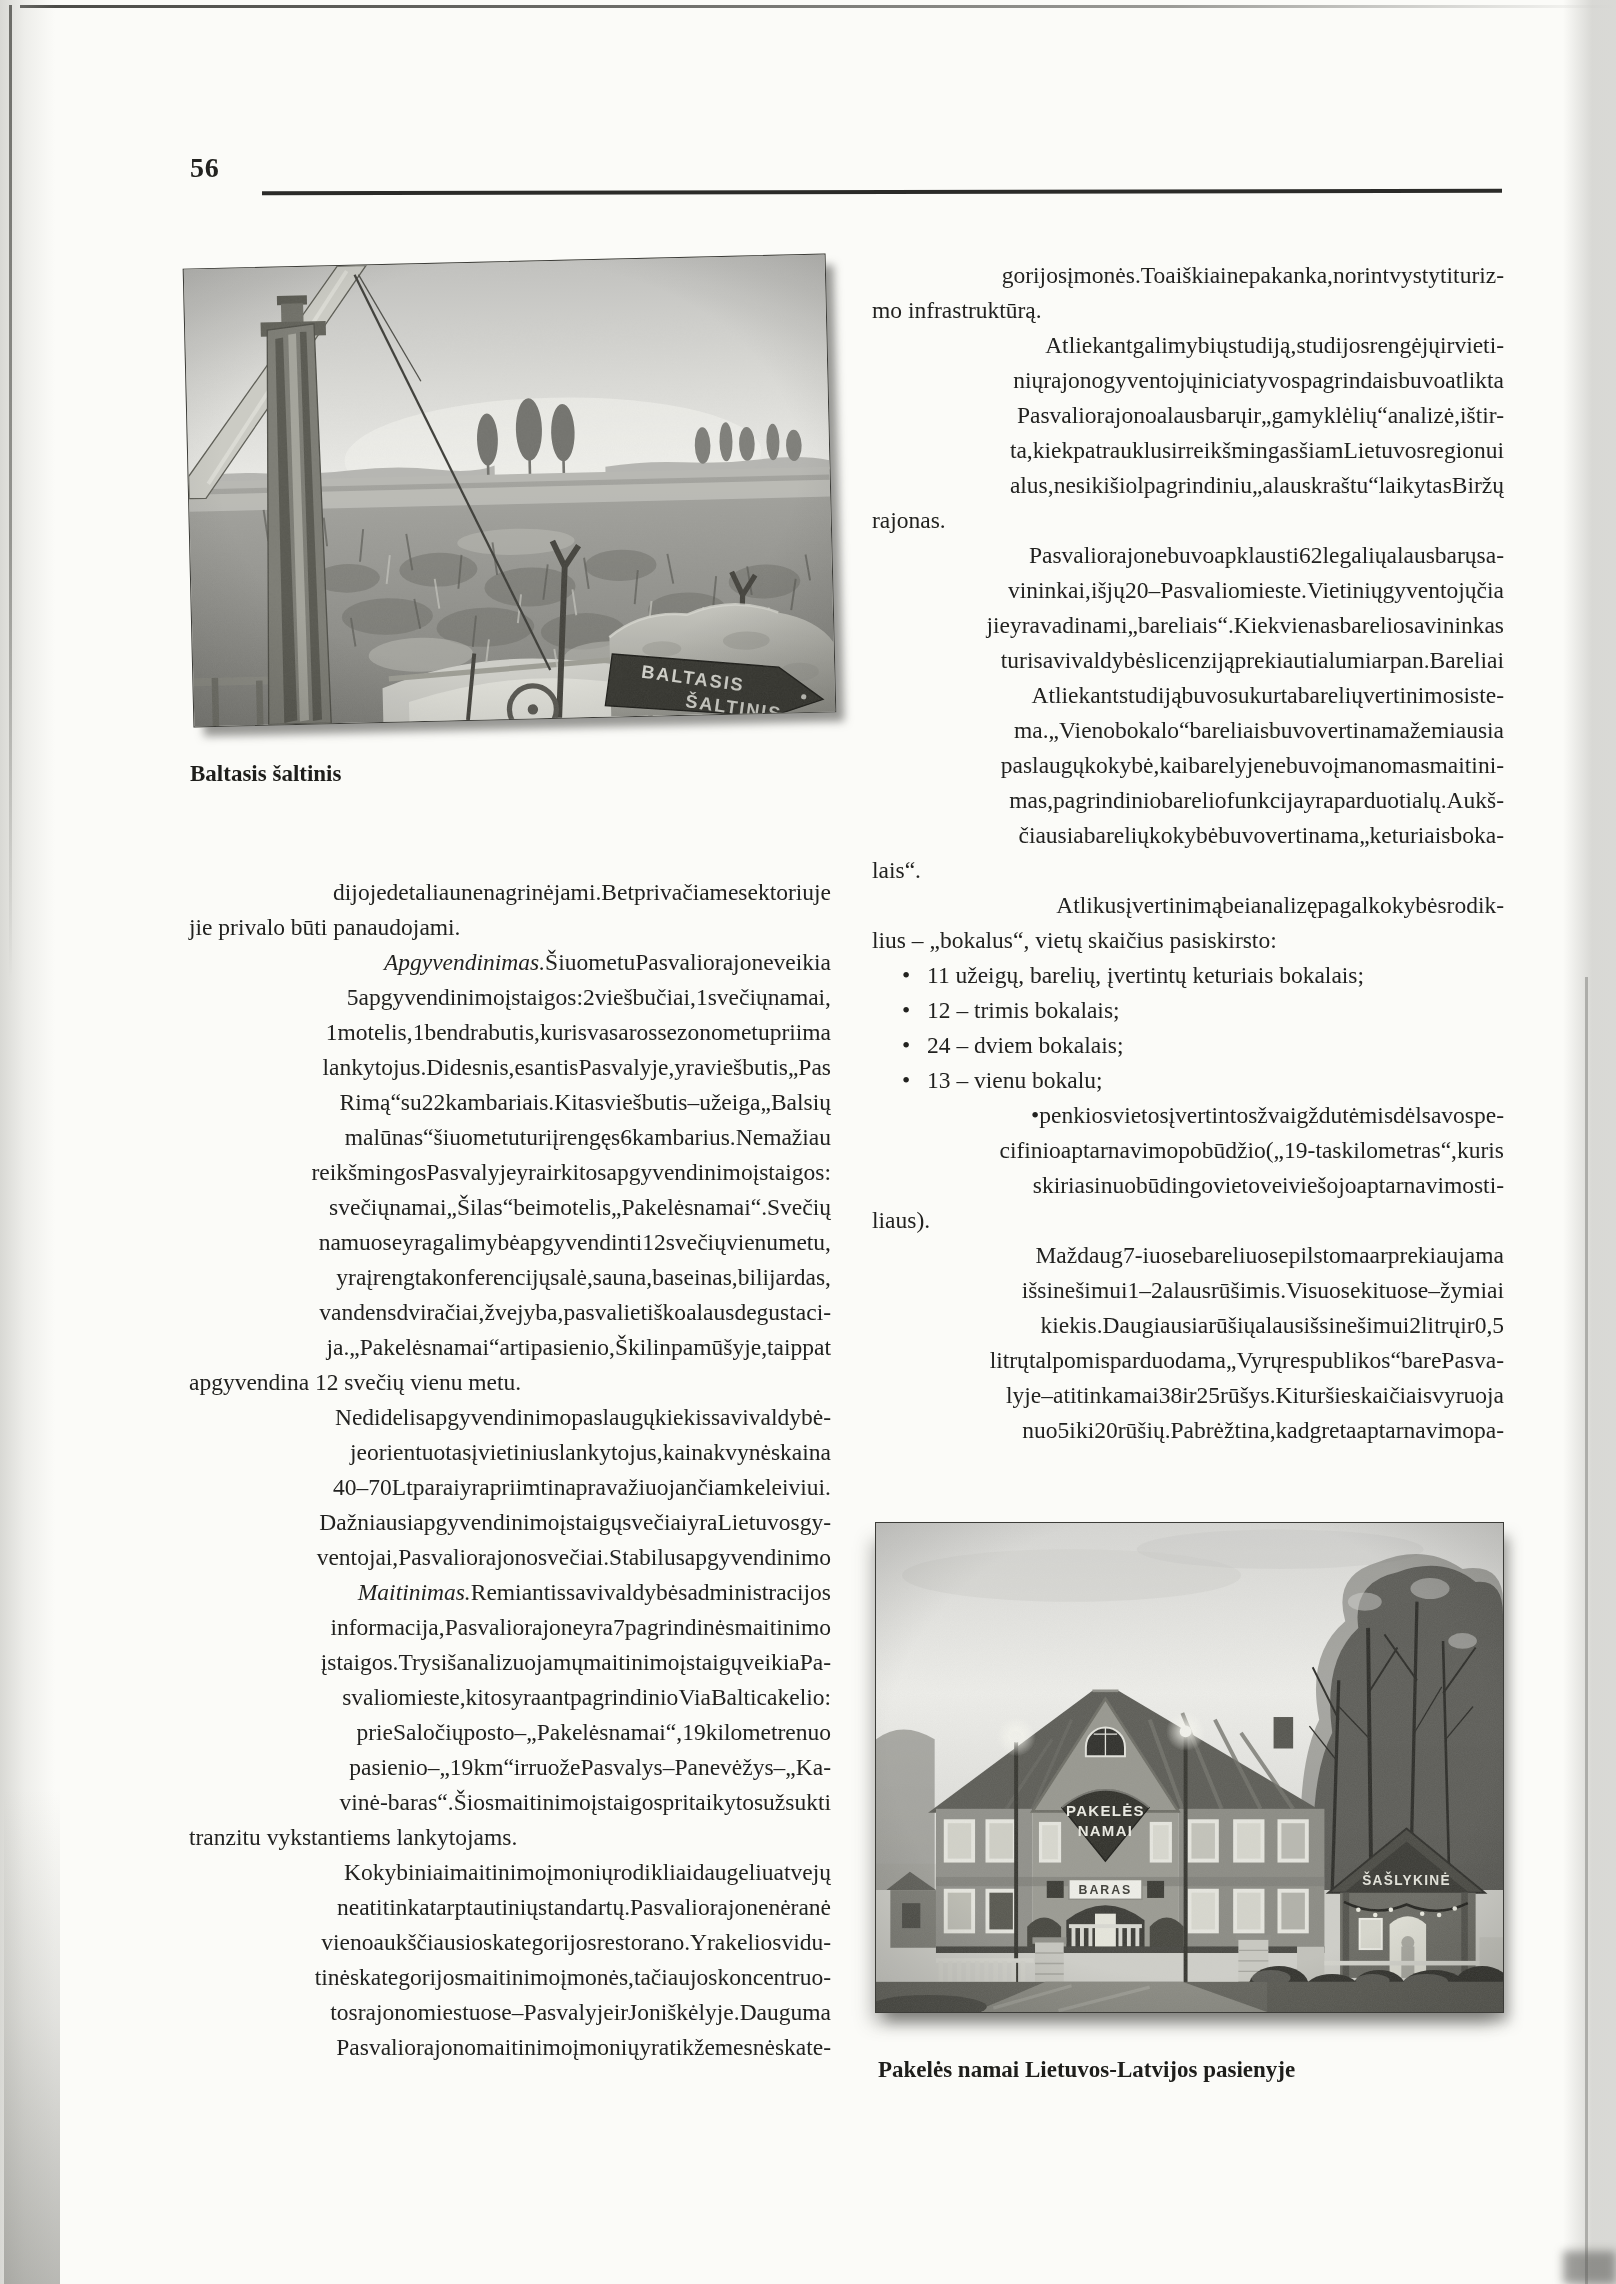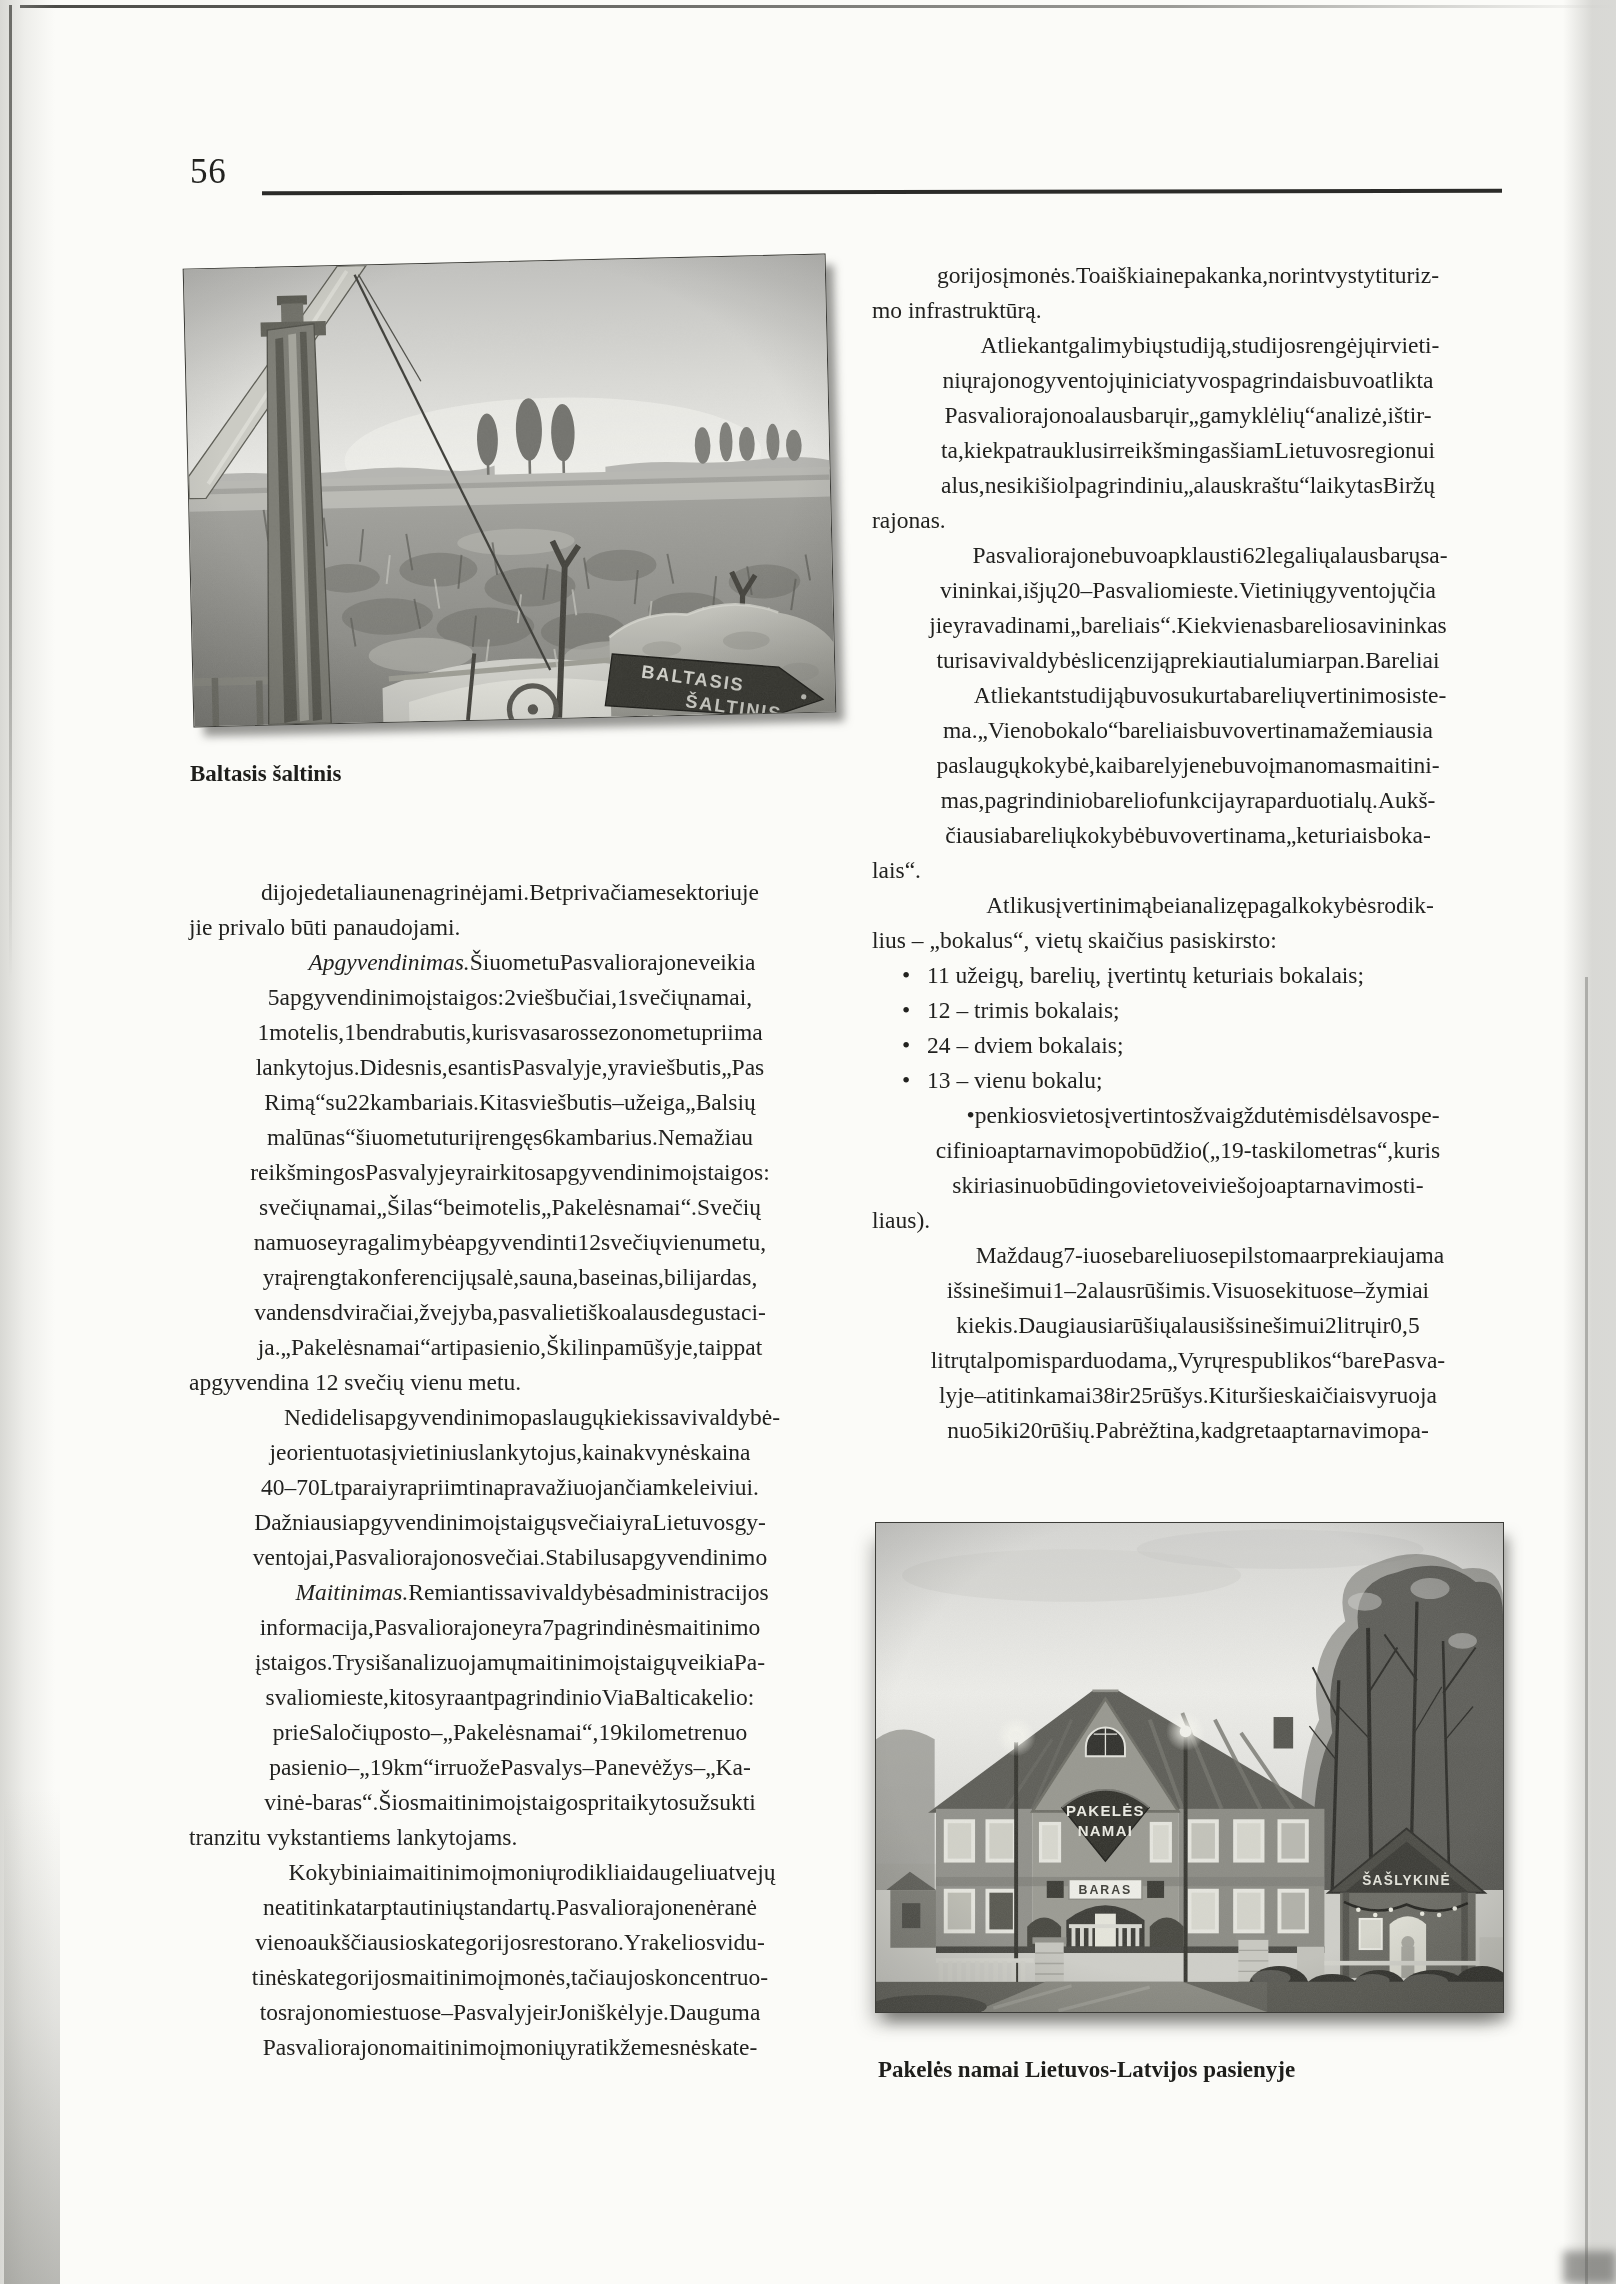--- a/index.html
+++ b/index.html
@@ -14,42 +14,42 @@
   #left-band{left:0;top:0;width:55px;height:2284px;
     background:linear-gradient(to right,rgba(168,168,162,.42),rgba(190,190,184,.22) 45%,rgba(200,200,195,0));}
   #left-band-bottom{left:3.9px;bottom:0;width:56px;height:495px;
     background:linear-gradient(to top,rgba(118,118,112,.5),rgba(140,140,134,.22) 55%,rgba(150,150,144,0));}
   #right-band{left:1563px;top:0;width:53px;height:2284px;
     background:linear-gradient(to right,rgba(200,200,196,0),rgba(182,182,178,.5) 55%,rgba(162,162,158,.38));}
   #right-line{left:1585px;top:977px;width:2.6px;height:1307px;background:rgba(112,112,108,.45);}
   #right-corner{left:1563px;top:2251px;width:53px;height:33px;background:rgba(86,86,82,.55);filter:blur(4.6px);}
 
   
-  #page-number{position:absolute;left:190px;top:152px;font-size:35px;font-weight:normal;letter-spacing:0.7px;}
+  #page-number{position:absolute;left:190px;top:152px;font-size:28px;font-weight:bold;letter-spacing:0.7px;}
   #header-rule{position:absolute;left:262px;top:190px;width:1240px;height:3.9px;background:#2b2b29;
     transform:rotate(-0.12deg);}
 
   
   .photo{position:absolute;border:1.3px solid #3c3c38;background:#cfcfc9;}
   #photo-top{left:188px;top:261px;width:641px;height:457px;transform:rotate(-1.35deg);
     box-shadow:9px 10.4px 9px -1.3px rgba(70,70,66,.55);}
   #photo-bottom{left:875px;top:1522px;width:627px;height:489px;
     box-shadow:7.8px 11.7px 13px -2.6px rgba(70,70,66,.5),-6.5px 14.3px 17px -3.9px rgba(70,70,66,.38);}
   .photo svg{display:block;width:100%;height:100%;}
 
   .caption{position:absolute;font-weight:bold;font-size:23px;color:#1e1e1b;}
   #caption-top{left:190px;top:761px;}
   #caption-bottom{left:878px;top:2057px;}
 
   
   .col{position:absolute;font-size:23.5px;color:#222220;}
   #col-left{left:189px;top:875px;width:642px;}
   #col-right{left:872px;top:258px;width:632px;}
   .line{height:35px;line-height:35px;box-sizing:border-box;width:100%;}
-  .jl{display:flex;justify-content:center;align-items:baseline;}
+  .jl{display:flex;justify-content:flex-end;align-items:baseline;}
   .jl span{white-space:pre;}
   .ll{white-space:pre;text-align:left;}
   .ind{padding-left:44px;}
   .bl{padding-left:30px;}
   .bsp{display:inline-block;width:25px;}
   .it{font-style:italic;}
 </style>
 </head>
 <body>
 

